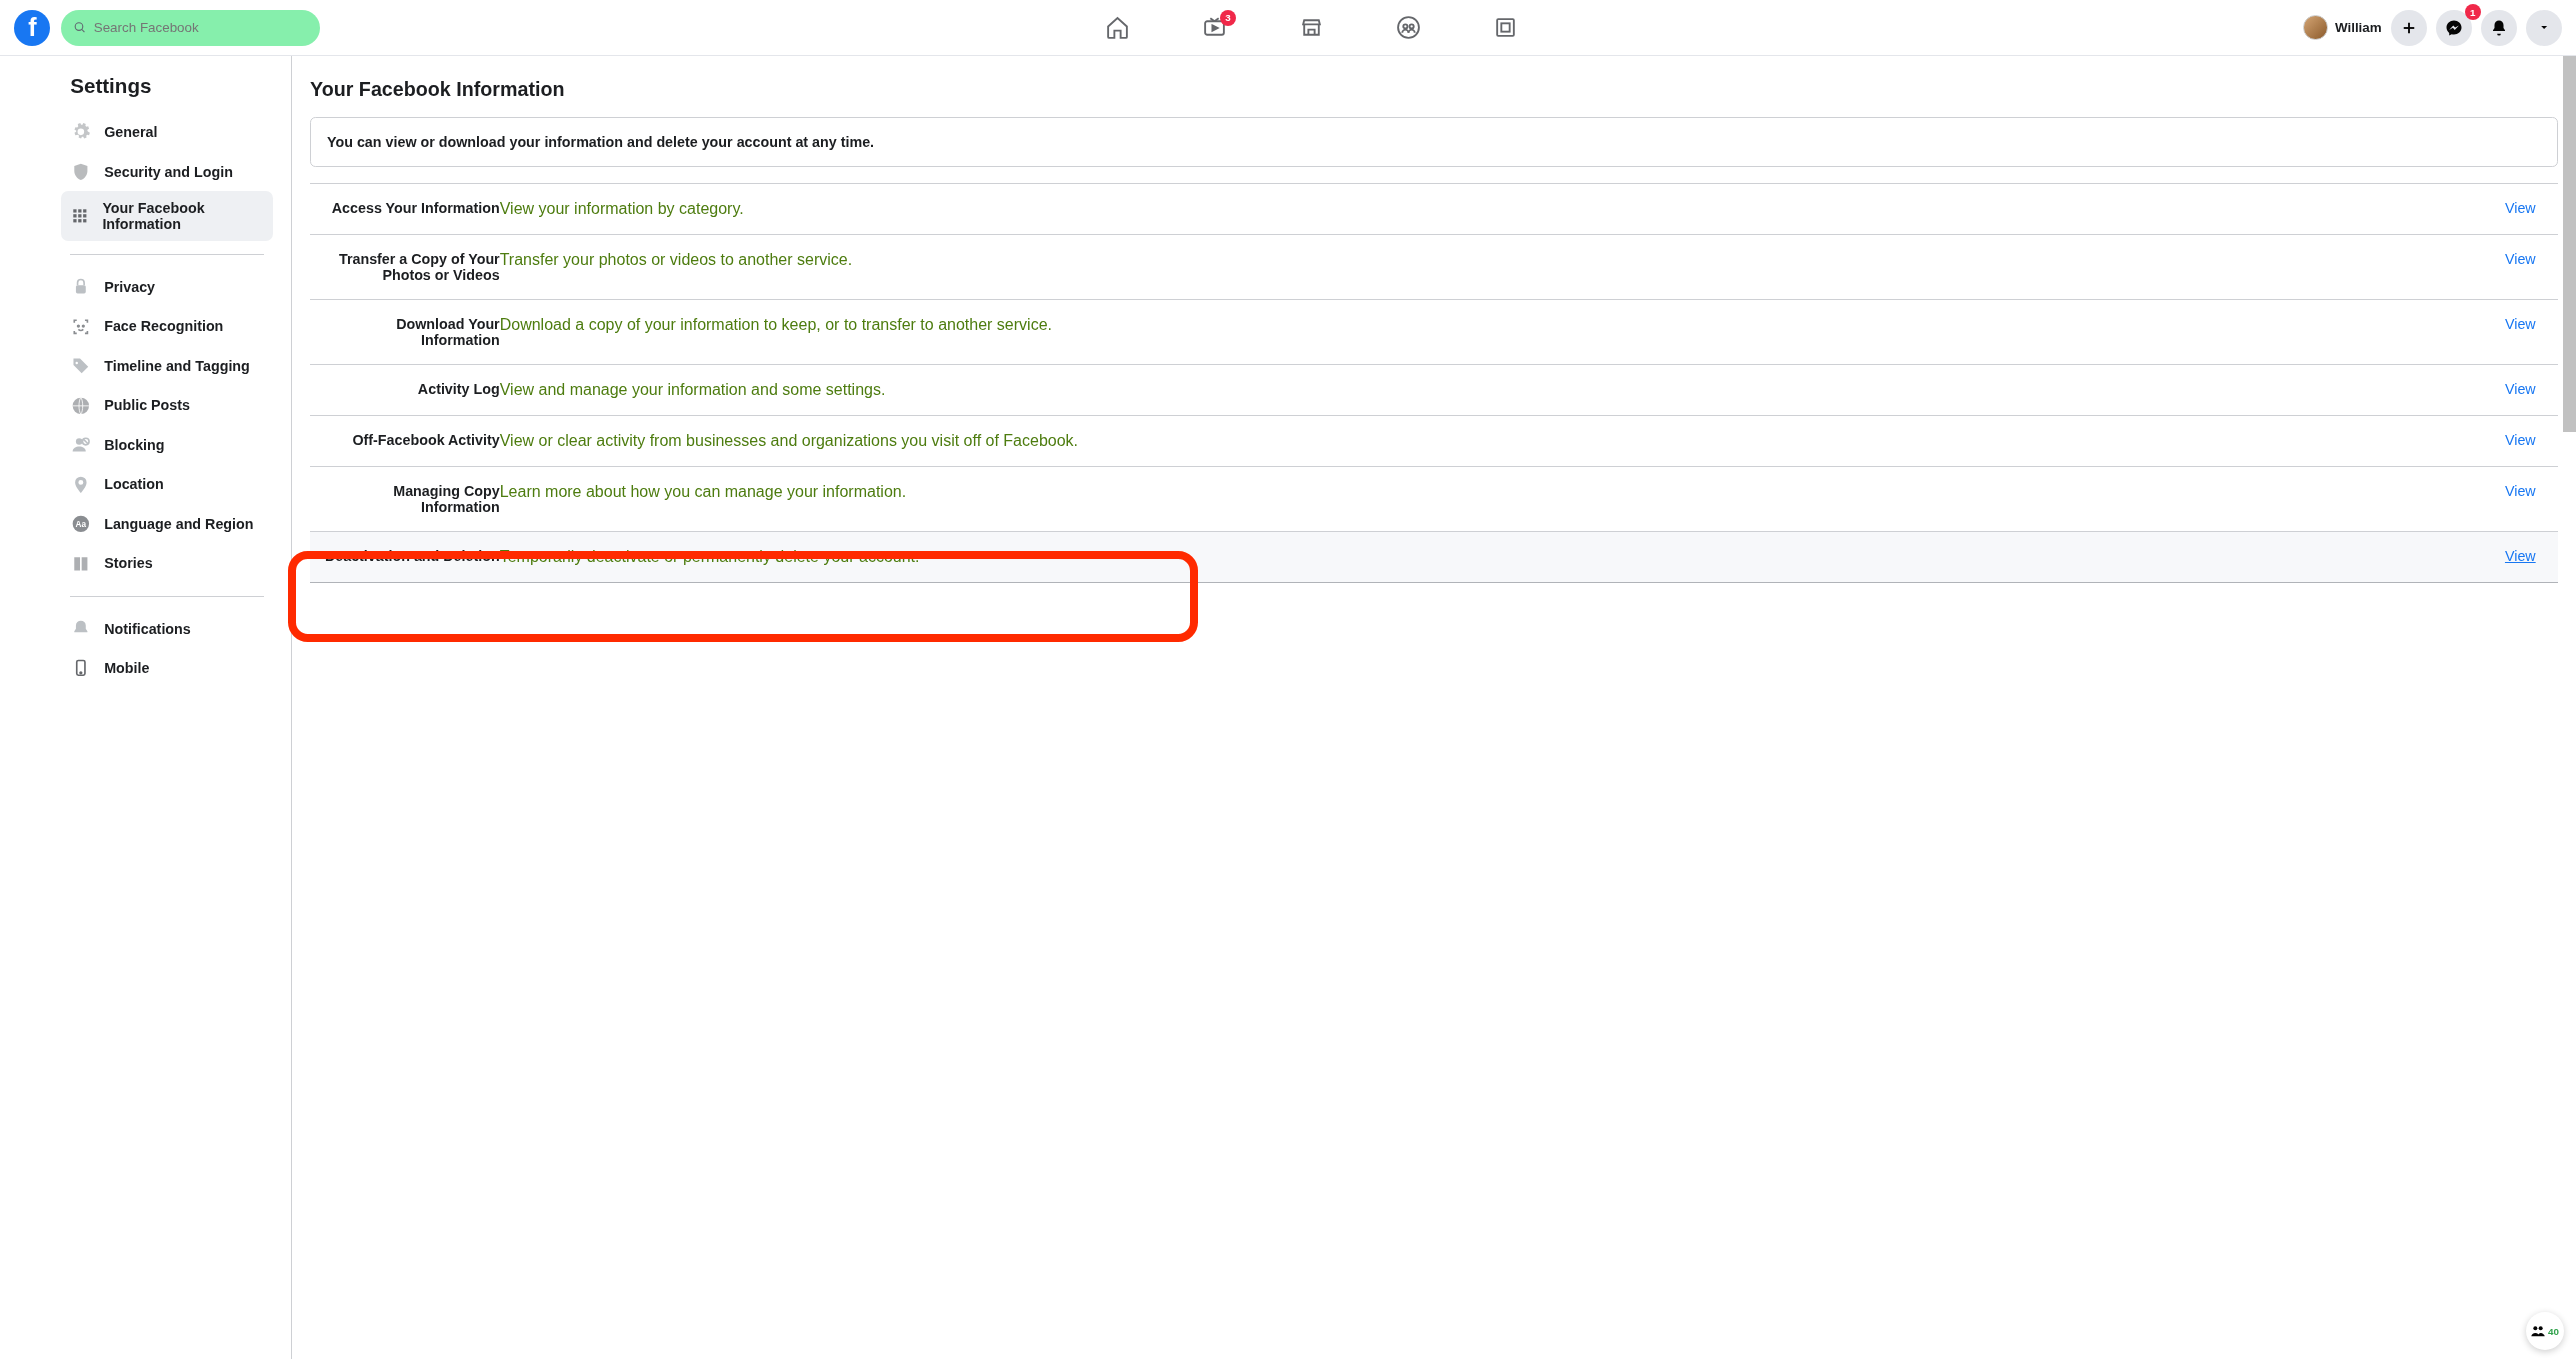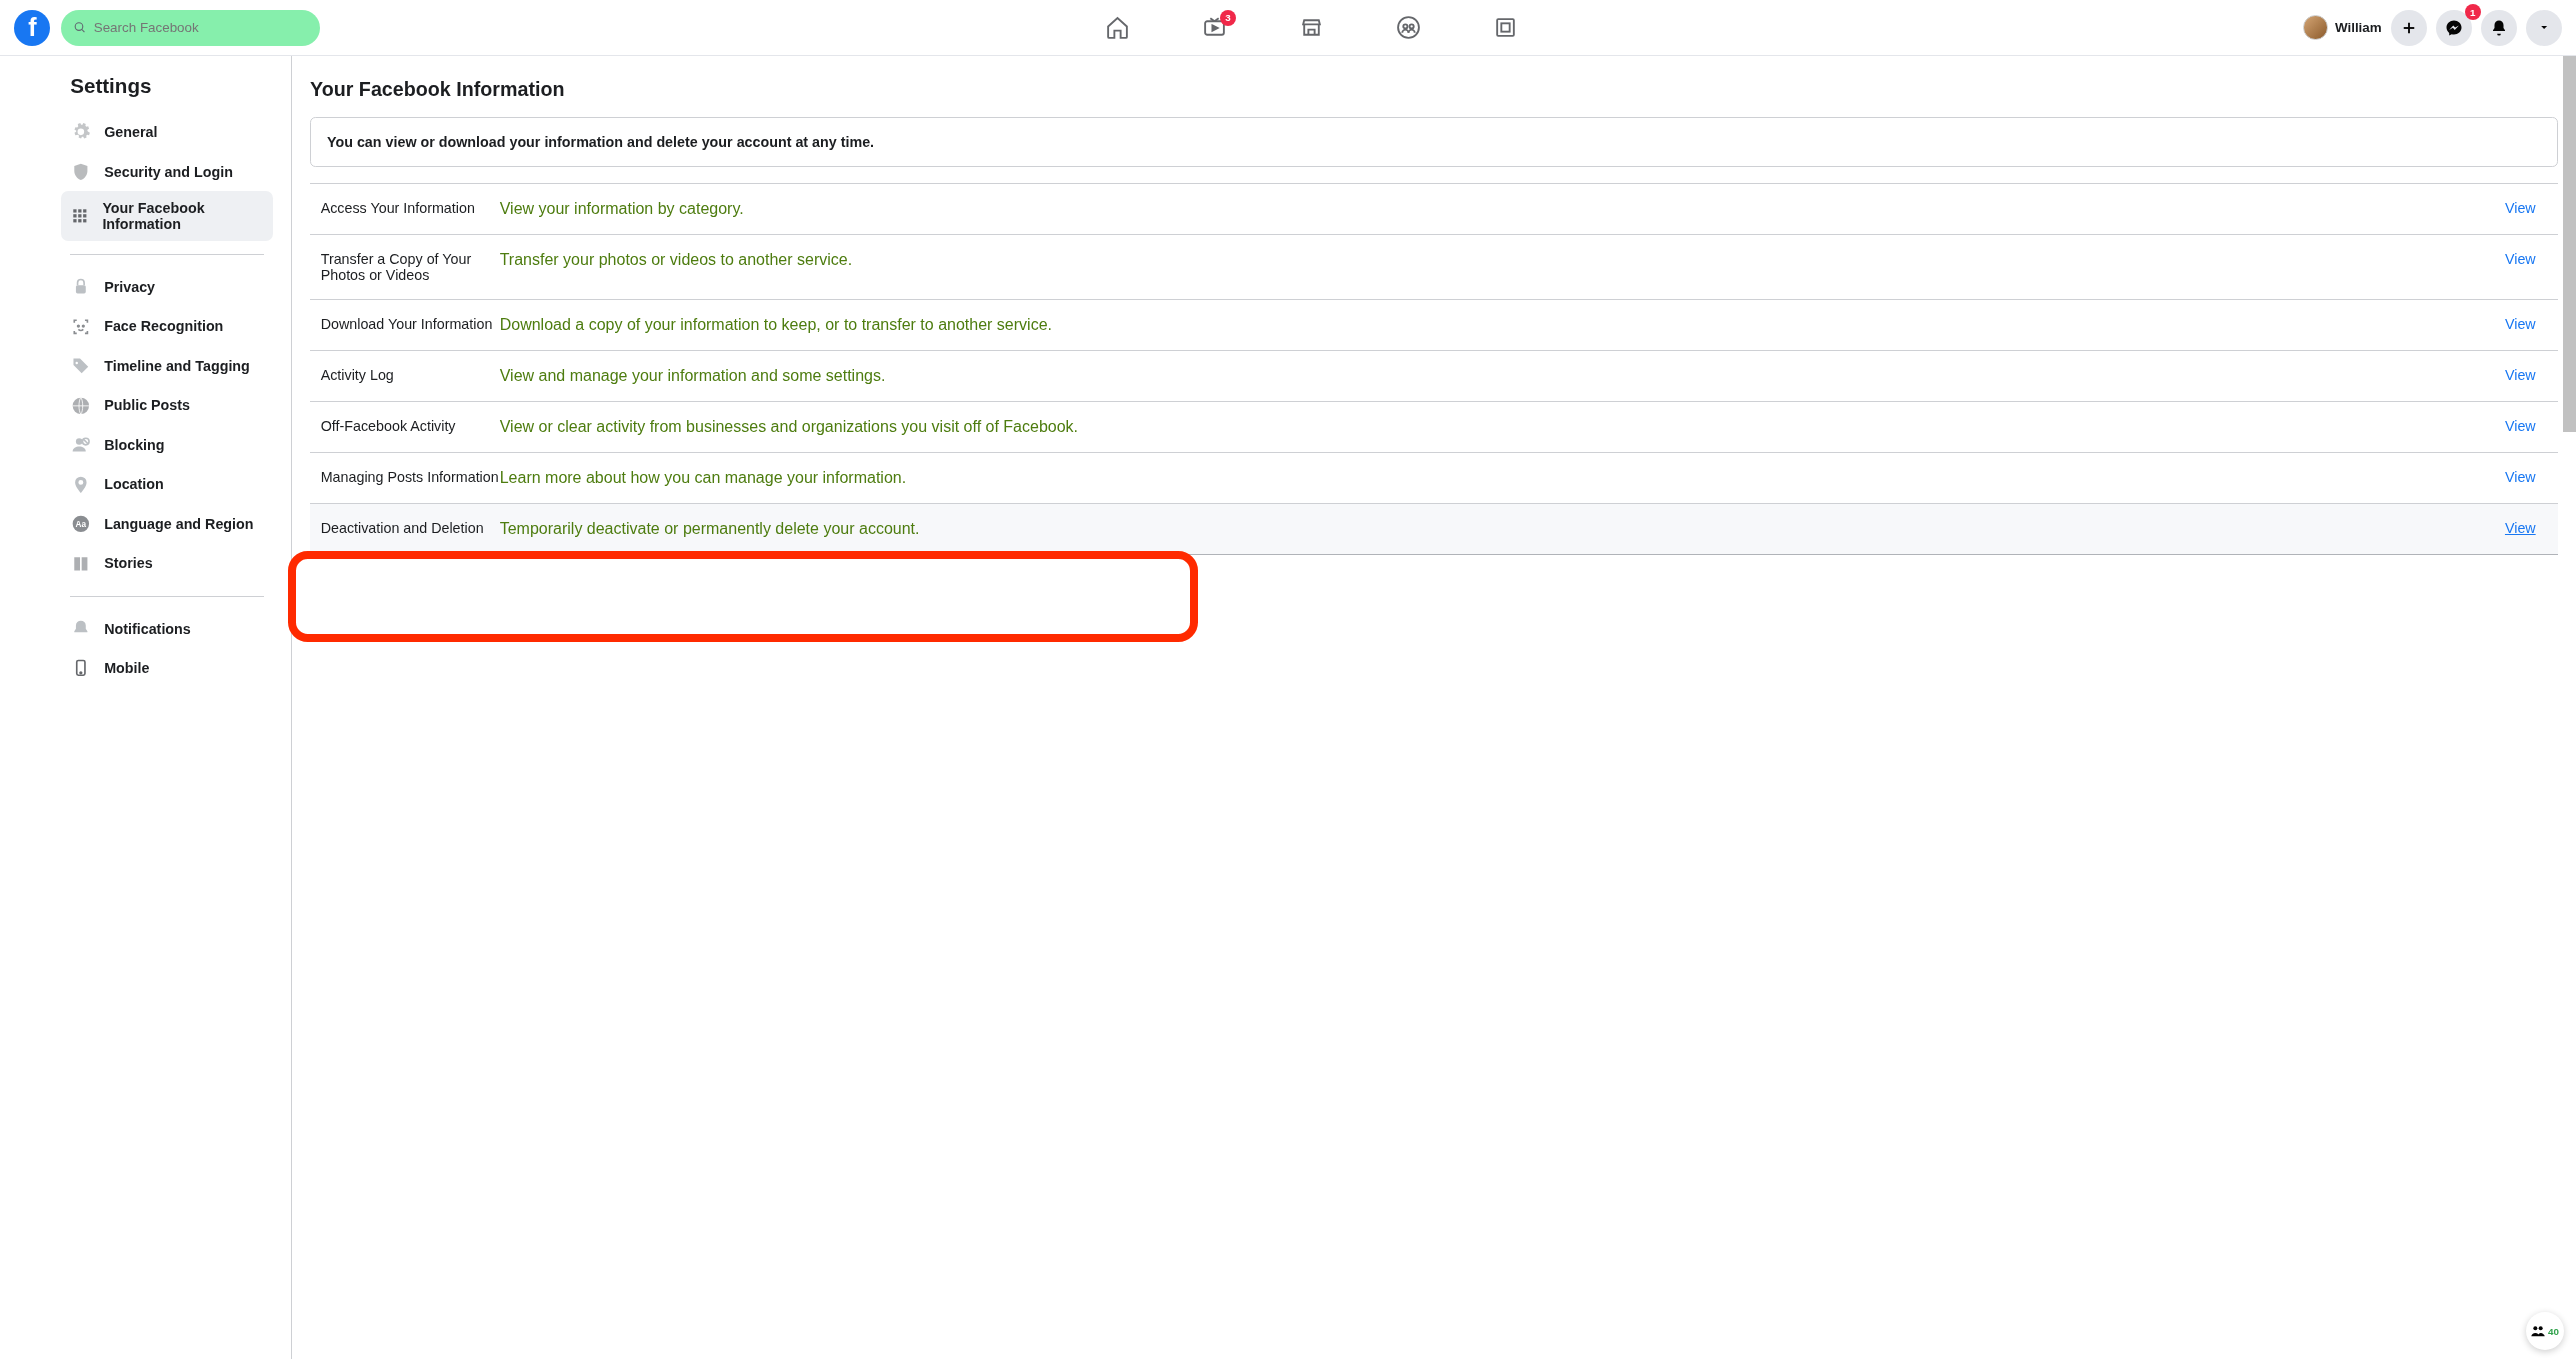--- a/index.html
+++ b/index.html
@@ -98,21 +98,21 @@
 .info-table { border-top: 0.9px solid #ced0d4; }
 .info-row {
   display: flex; align-items: flex-start;
   padding: 16px 10.7px; border-bottom: 0.9px solid #ced0d4;
 }
 .info-row.highlight-row {
   background: #f7f8fa;
   border-bottom: 1.8px solid #b0b3b8;
 }
 .row-title {
-  flex: 0 0 179px; font-size: 14.3px; font-weight: 400; color: #1c1e21;
+  flex: 0 0 179px; font-size: 14.3px; font-weight: 700; color: #1c1e21; text-align: right;
 }
 .row-desc {
   flex: 1; font-size: 16px; color: #4d7c0f; padding-right: 18px;
 }
 .row-action {
   flex: 0 0 54px; text-align: center;
 }
 .row-action a {
   color: #1877f2; font-weight: 400; text-decoration: none; font-size: 14.3px;
 }
@@ -372,21 +372,21 @@
         <div class="row-title">Activity Log</div>
         <div class="row-desc">View and manage your information and some settings.</div>
         <div class="row-action"><a href="#">View</a></div>
       </div>
       <div class="info-row">
         <div class="row-title">Off-Facebook Activity</div>
         <div class="row-desc">View or clear activity from businesses and organizations you visit off of Facebook.</div>
         <div class="row-action"><a href="#">View</a></div>
       </div>
       <div class="info-row">
-        <div class="row-title">Managing Posts Information</div>
+        <div class="row-title">Managing Copy Information</div>
         <div class="row-desc">Learn more about how you can manage your information.</div>
         <div class="row-action"><a href="#">View</a></div>
       </div>
       <div class="info-row highlight-row">
         <div class="row-title">Deactivation and Deletion</div>
         <div class="row-desc">Temporarily deactivate or permanently delete your account.</div>
         <div class="row-action"><a href="#" class="underline">View</a></div>
       </div>
     </div>
 

